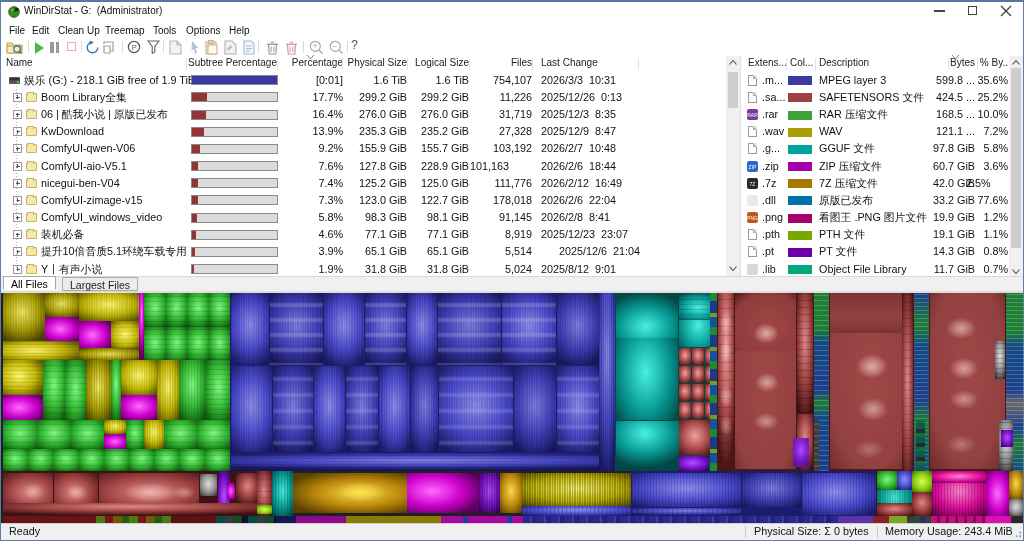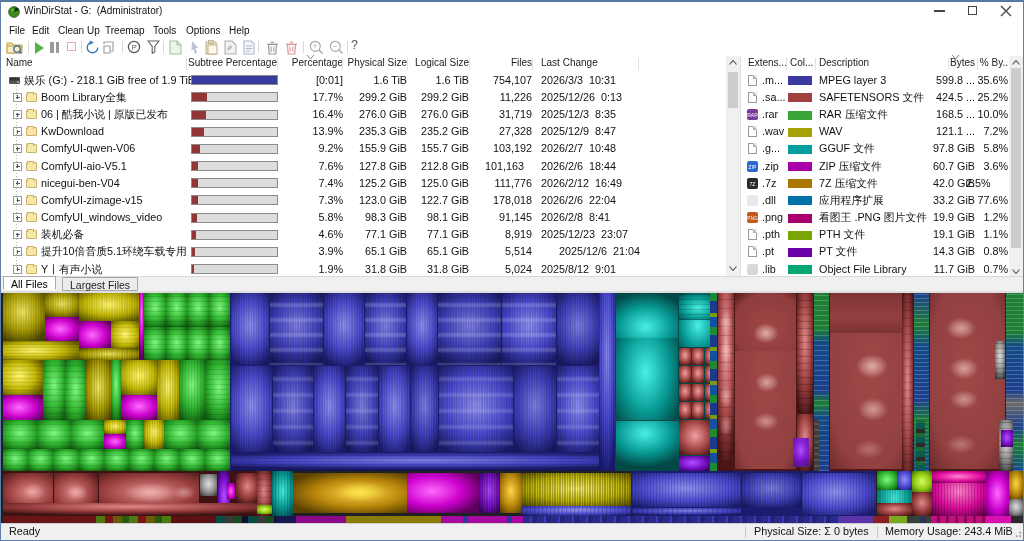--- a/index.html
+++ b/index.html
@@ -227,22 +227,22 @@
 </div>
 <div class="row" style="left:1px;top:158.10px;width:739px">
 <div class="plus" style="left:12px"></div>
 <div class="folder" style="left:25px"></div>
 <span class="rt" style="left:40px">ComfyUI-aio-V5.1</span>
 <div class="bar" style="left:190px;width:87px">
       <i style="width:7.6%;background:#943535"></i>
     </div>
 <span class="rt rtr" style="left:262px;width:80px">7.6%</span>
 <span class="rt rtr" style="left:326px;width:80px">127.8 GiB</span>
-<span class="rt rtr" style="left:388px;width:80px">212.8 GiB</span>
-<span class="rt rtr" style="left:443px;width:80px">101,163</span>
+<span class="rt rtr" style="left:388px;width:80px">228.9 GiB</span>
+<span class="rt rtr" style="left:428px;width:80px">101,163</span>
 <span class="rt" style="left:540px">2026/2/6&nbsp; 18:44</span>
 </div>
 <div class="row" style="left:1px;top:175.26px;width:739px">
 <div class="plus" style="left:12px"></div>
 <div class="folder" style="left:25px"></div>
 <span class="rt" style="left:40px">nicegui-ben-V04</span>
 <div class="bar" style="left:190px;width:87px">
       <i style="width:7.4%;background:#943535"></i>
     </div>
 <span class="rt rtr" style="left:262px;width:80px">7.4%</span>
@@ -393,21 +393,21 @@
 <span class="rt" style="left:21px">.7z</span>
 <div class="swatch" style="left:47px;background:#a87800"></div>
 <span class="rt" style="left:78px">7Z 压缩文件</span>
 <span class="rt rtr" style="left:164px;width:70px">42.0 GiB</span>
 <span class="rt rtr" style="left:225px;width:19px">2.5%</span>
 </div>
 <div class="row" style="left:741px;top:192.42px;width:282px">
 <div class="arcicon" style="left:6px;background:#e8e8f0"></div>
 <span class="rt" style="left:21px">.dll</span>
 <div class="swatch" style="left:47px;background:#0072a8"></div>
-<span class="rt" style="left:78px">应用程序扩展</span>
+<span class="rt" style="left:78px">原版已发布</span>
 <span class="rt rtr" style="left:164px;width:70px">33.2 GiB</span>
 <span class="rt rtr" style="left:225px;width:42px">77.6%</span>
 </div>
 <div class="row" style="left:741px;top:209.58px;width:282px">
 <div class="arcicon" style="left:6px;background:#c05818">PNG</div>
 <span class="rt" style="left:21px">.png</span>
 <div class="swatch" style="left:47px;background:#a8006e"></div>
 <span class="rt" style="left:78px">看图王 .PNG 图片文件</span>
 <span class="rt rtr" style="left:164px;width:70px">19.9 GiB</span>
 <span class="rt rtr" style="left:225px;width:42px">1.2%</span>

